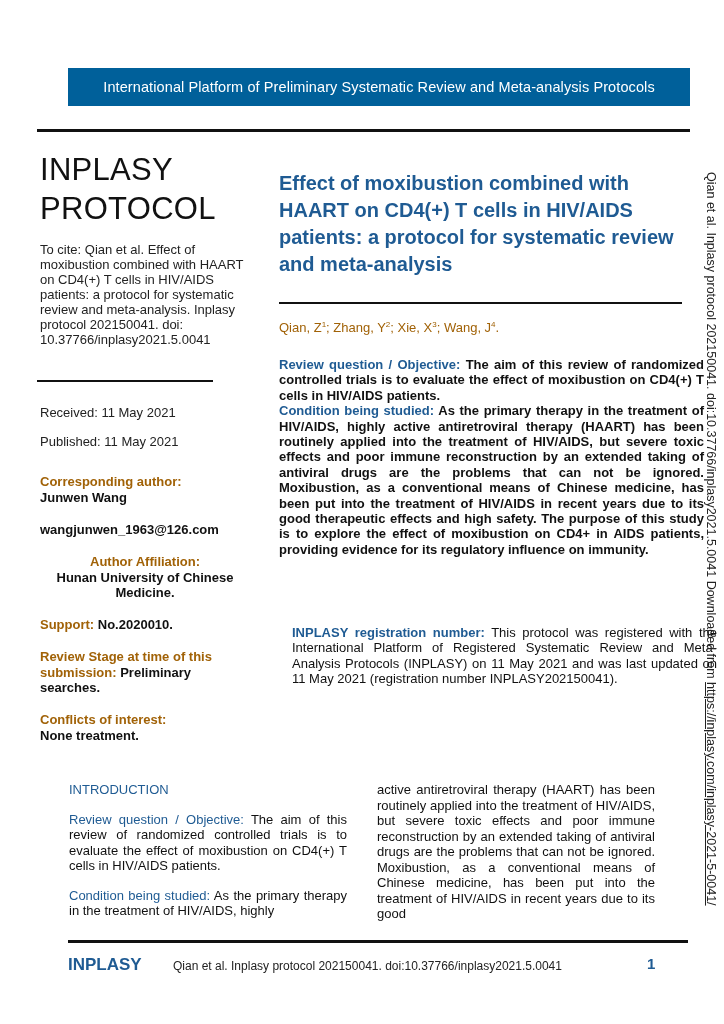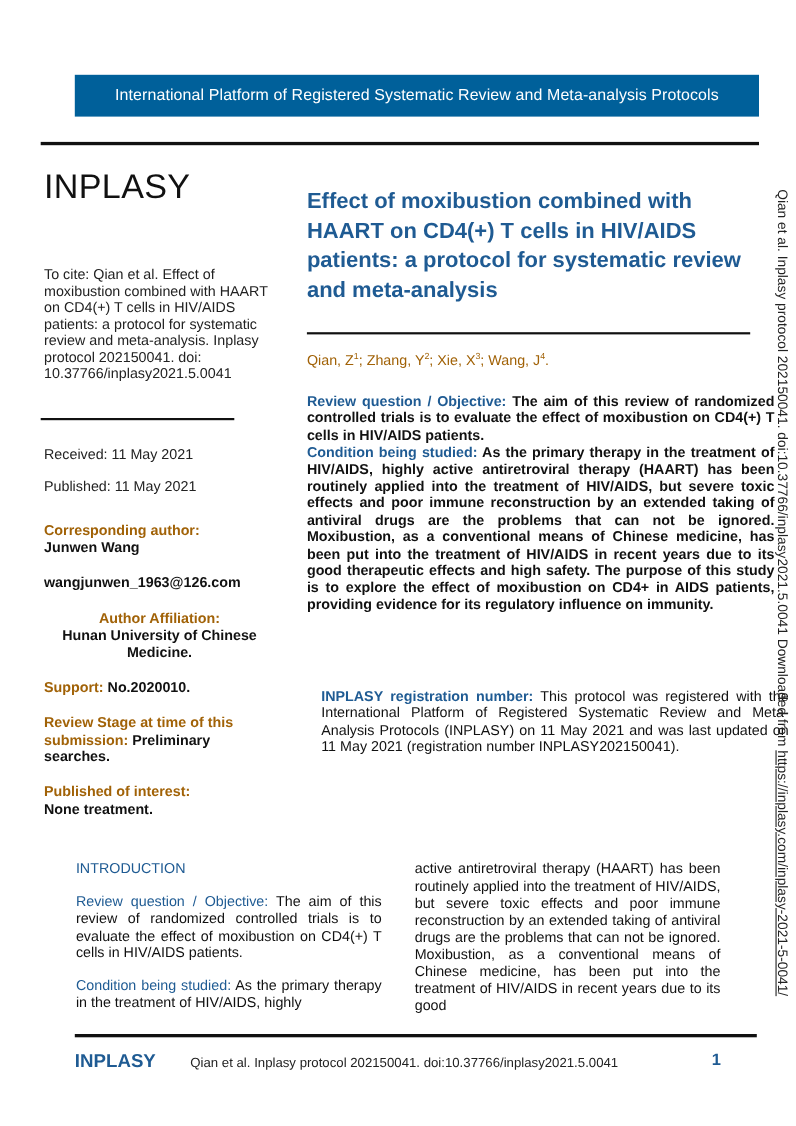--- a/index.html
+++ b/index.html
@@ -35,26 +35,27 @@
   .foot-cite { position:absolute; left:173px; top:959px; font-size:12px; color:#222; }
   .foot-page { position:absolute; left:647px; top:955px; font-size:15px; font-weight:bold; color:#1f5b93; }
   .vertical { position:absolute; left:700px; top:172px; width:740px; transform-origin:0 0;
               transform:translate(18px,0) rotate(90deg); font-size:12.5px; color:#222; white-space:nowrap; }
   .vertical a { color:#222; text-decoration:underline; }
 </style>
 </head>
 <body>
 
 <div class="banner">
-  <span>International Platform of Registered Systematic Review and Meta-analysis Protocols</span>
+  <span>International Platform of Preliminary Systematic Review and Meta-analysis Protocols</span>
 </div>
 <div class="rule-top"></div>
 
 <div class="brand">
   <div>INPLASY</div>
+  <div>PROTOCOL</div>
 </div>
 
 <div class="cite">To cite: Qian et al. Effect of moxibustion combined with HAART on CD4(+) T cells in HIV/AIDS patients: a protocol for systematic review and meta-analysis. Inplasy protocol 202150041. doi: 10.37766/inplasy2021.5.0041</div>
 <div class="rule-left"></div>
 
 <div class="meta" style="top:405px;">Received: 11 May 2021</div>
 <div class="meta" style="top:434px;">Published: 11 May 2021</div>
 
 <div class="sideblock" style="top:474px;">
   <div class="lbl">Corresponding author:</div>
@@ -71,21 +72,21 @@
   <span class="lbl">Support:</span>
   <span>No.2020010.</span>
 </div>
 
 <div class="sideblock" style="top:649px;">
   <span class="lbl">Review Stage at time of this submission:</span>
   <span>Preliminary searches.</span>
 </div>
 
 <div class="sideblock" style="top:712px;">
-  <div class="lbl">Published of interest:</div>
+  <div class="lbl">Conflicts of interest:</div>
   <div>None treatment.</div>
 </div>
 
 <div class="title">Effect of moxibustion combined with HAART on CD4(+) T cells in HIV/AIDS patients: a protocol for systematic review and meta-analysis</div>
 <div class="rule-title"></div>
 
 <div class="authors">
   <span><span>Qian, Z</span><sup>1</sup>; </span><span><span>Zhang, Y</span><sup>2</sup>; </span><span><span>Xie, X</span><sup>3</sup>; </span><span><span>Wang, J</span><sup>4</sup>.</span>
 </div>
 

